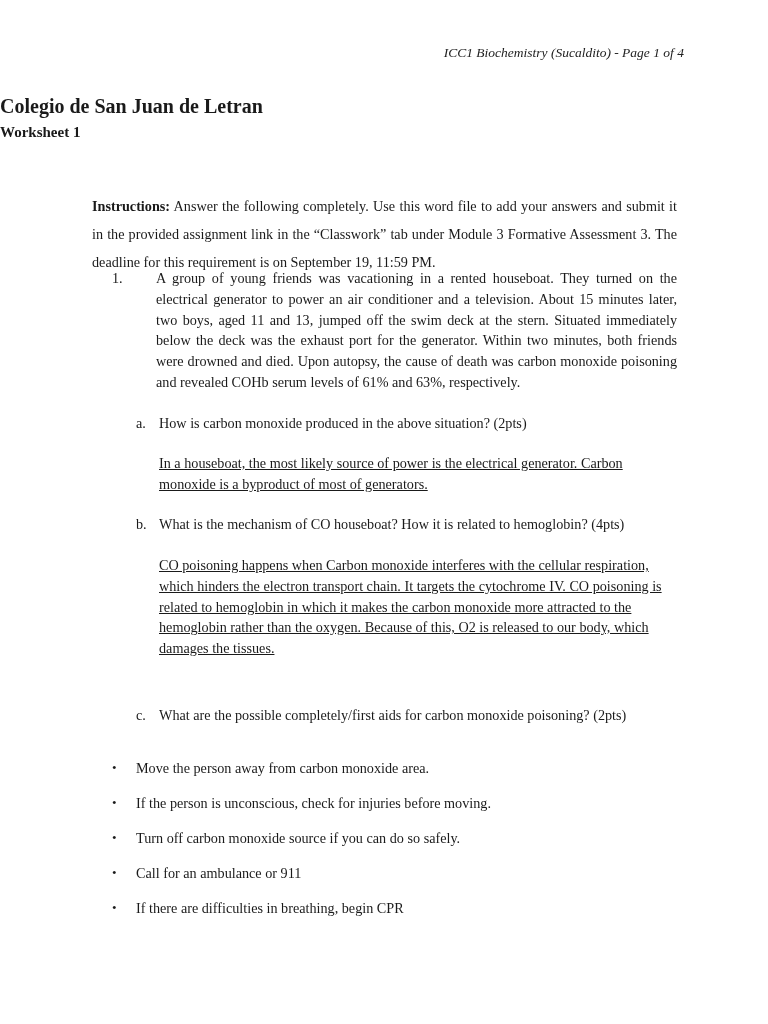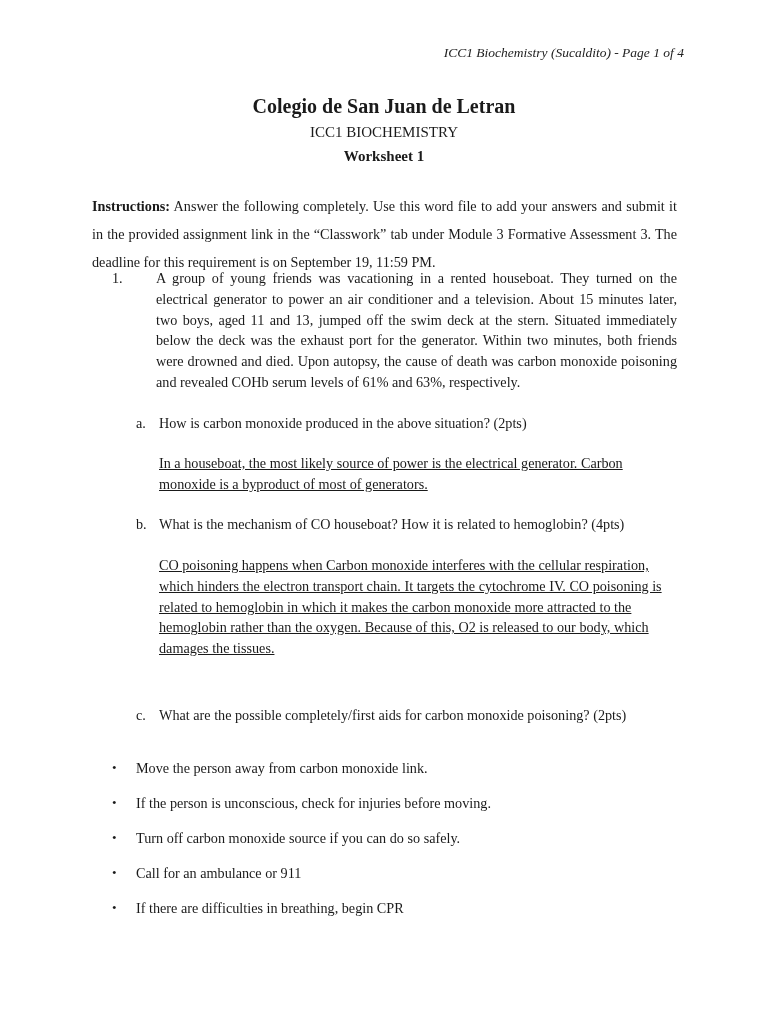--- a/index.html
+++ b/index.html
@@ -5,21 +5,21 @@
   html, body { margin: 0; padding: 0; }
   body {
     width: 768px; height: 1024px; background: #ffffff; position: relative; overflow: hidden;
     font-family: "Liberation Serif", "DejaVu Serif", serif; color: #1a1a1a;
   }
   .page { position: absolute; left: 0; top: 0; width: 768px; height: 890px; }
   .header-right {
     position: absolute; top: 45px; right: 84px;
     font-style: italic; font-size: 13.5px; color: #222;
   }
-  .title-block { position: absolute; top: 93px; left: 0; width: 768px; text-align: center; }
+  .title-block { position: absolute; top: 93px; left: 0; width: 768px; text-align: left; }
   .school { font-weight: bold; font-size: 20px; line-height: 26px; }
   .course { font-size: 15px; line-height: 22px; margin-top: 2px; }
   .worksheet { font-weight: bold; font-size: 15px; line-height: 22px; margin-top: 2px; }
 
   .para {
     position: absolute; left: 92px; width: 585px;
     font-size: 14.2px; line-height: 28px; text-align: justify;
   }
   .instructions { top: 192px; }
   .instructions b { font-weight: bold; }
@@ -48,21 +48,20 @@
 </style>
 </head>
 <body>
 
 <div class="page">
 
   <div class="header-right">ICC1 Biochemistry (Sucaldito) - Page 1 of 4</div>
 
   <div class="title-block">
     <div class="school">Colegio de San Juan de Letran</div>
-    <div class="course">ICC1 BIOCHEMISTRY</div>
     <div class="worksheet">Worksheet 1</div>
   </div>
 
   <div class="para instructions"><b>Instructions:</b><span> Answer the following completely. Use this word file to add your answers and submit it in the provided assignment link in the “Classwork” tab under Module 3 Formative Assessment 3. The deadline for this requirement is on September 19, 11:59 PM.</span></div>
 
   <div class="q1">
     <span class="num">1.</span>
     <div class="text">A group of young friends was vacationing in a rented houseboat. They turned on the electrical generator to power an air conditioner and a television. About 15 minutes later, two boys, aged 11 and 13, jumped off the swim deck at the stern. Situated immediately below the deck was the exhaust port for the generator. Within two minutes, both friends were drowned and died. Upon autopsy, the cause of death was carbon monoxide poisoning and revealed COHb serum levels of 61% and 63%, respectively.</div>
   </div>
 
@@ -79,21 +78,21 @@
   <div class="answer ans-b">CO poisoning happens when Carbon monoxide interferes with the cellular respiration, which hinders the electron transport chain. It targets the cytochrome IV. CO poisoning is related to hemoglobin in which it makes the carbon monoxide more attracted to the hemoglobin rather than the oxygen. Because of this, O2 is released to our body, which damages the tissues.</div>
 
   <div class="sub qc">
     <span class="letter">c.</span>
     <div class="qtext">What are the possible completely/first aids for carbon monoxide poisoning? (2pts)</div>
   </div>
 
   <div class="bullets">
     <div class="bullet">
       <span class="dot">•</span>
-      <span class="btext">Move the person away from carbon monoxide link.</span>
+      <span class="btext">Move the person away from carbon monoxide area.</span>
     </div>
     <div class="bullet">
       <span class="dot">•</span>
       <span class="btext">If the person is unconscious, check for injuries before moving.</span>
     </div>
     <div class="bullet">
       <span class="dot">•</span>
       <span class="btext">Turn off carbon monoxide source if you can do so safely.</span>
     </div>
     <div class="bullet">

